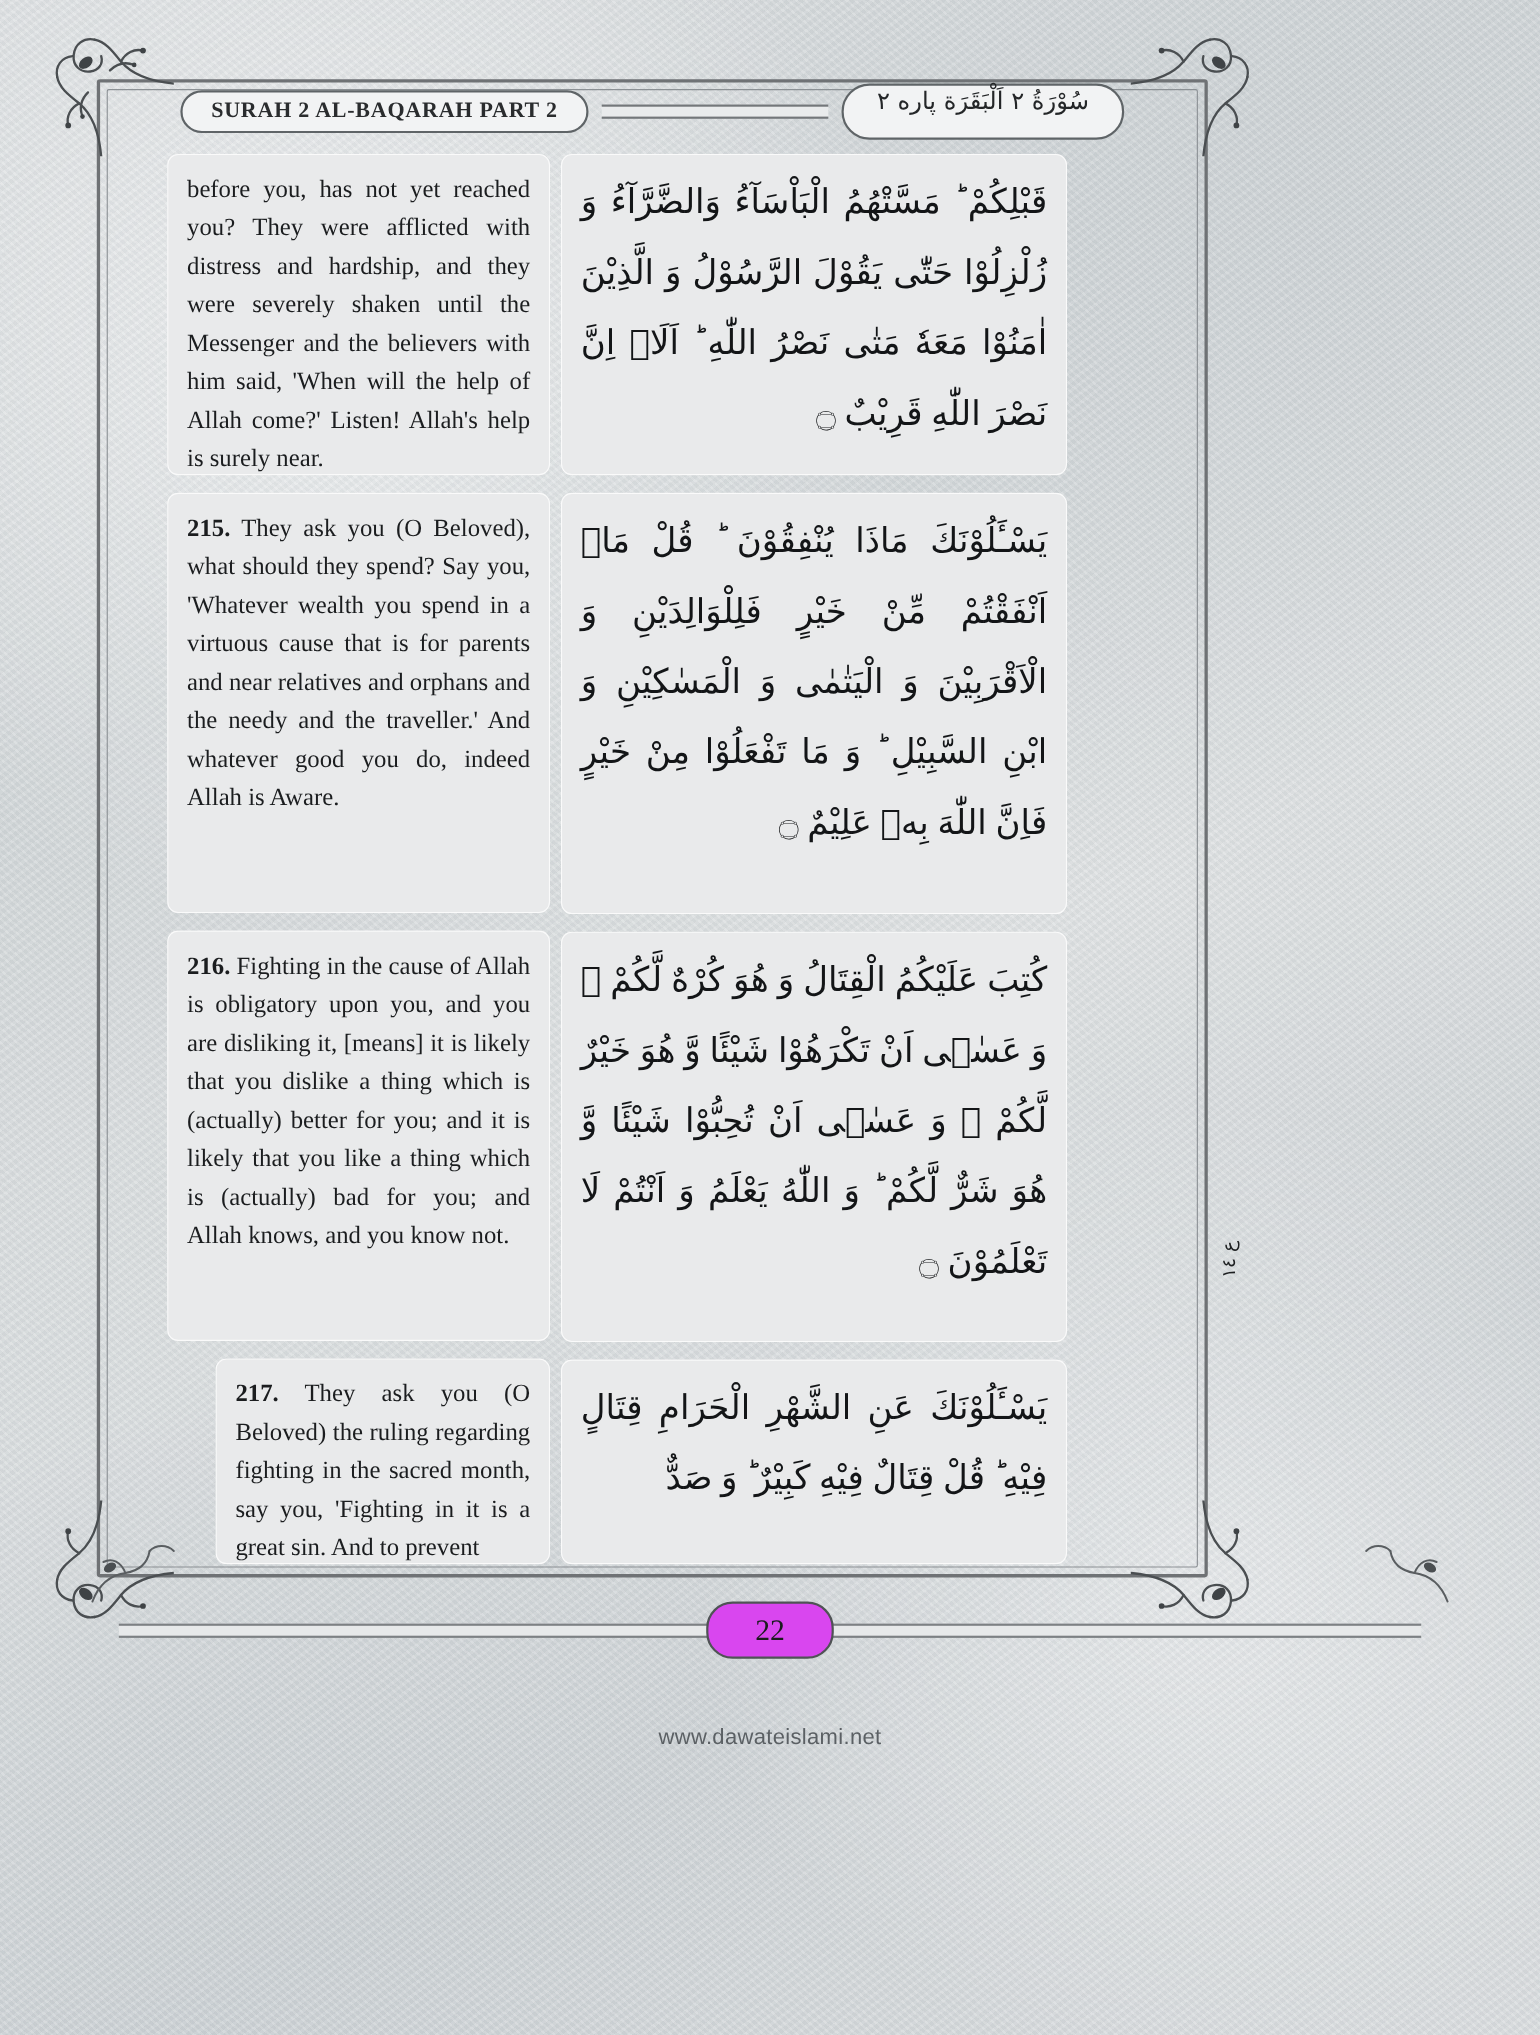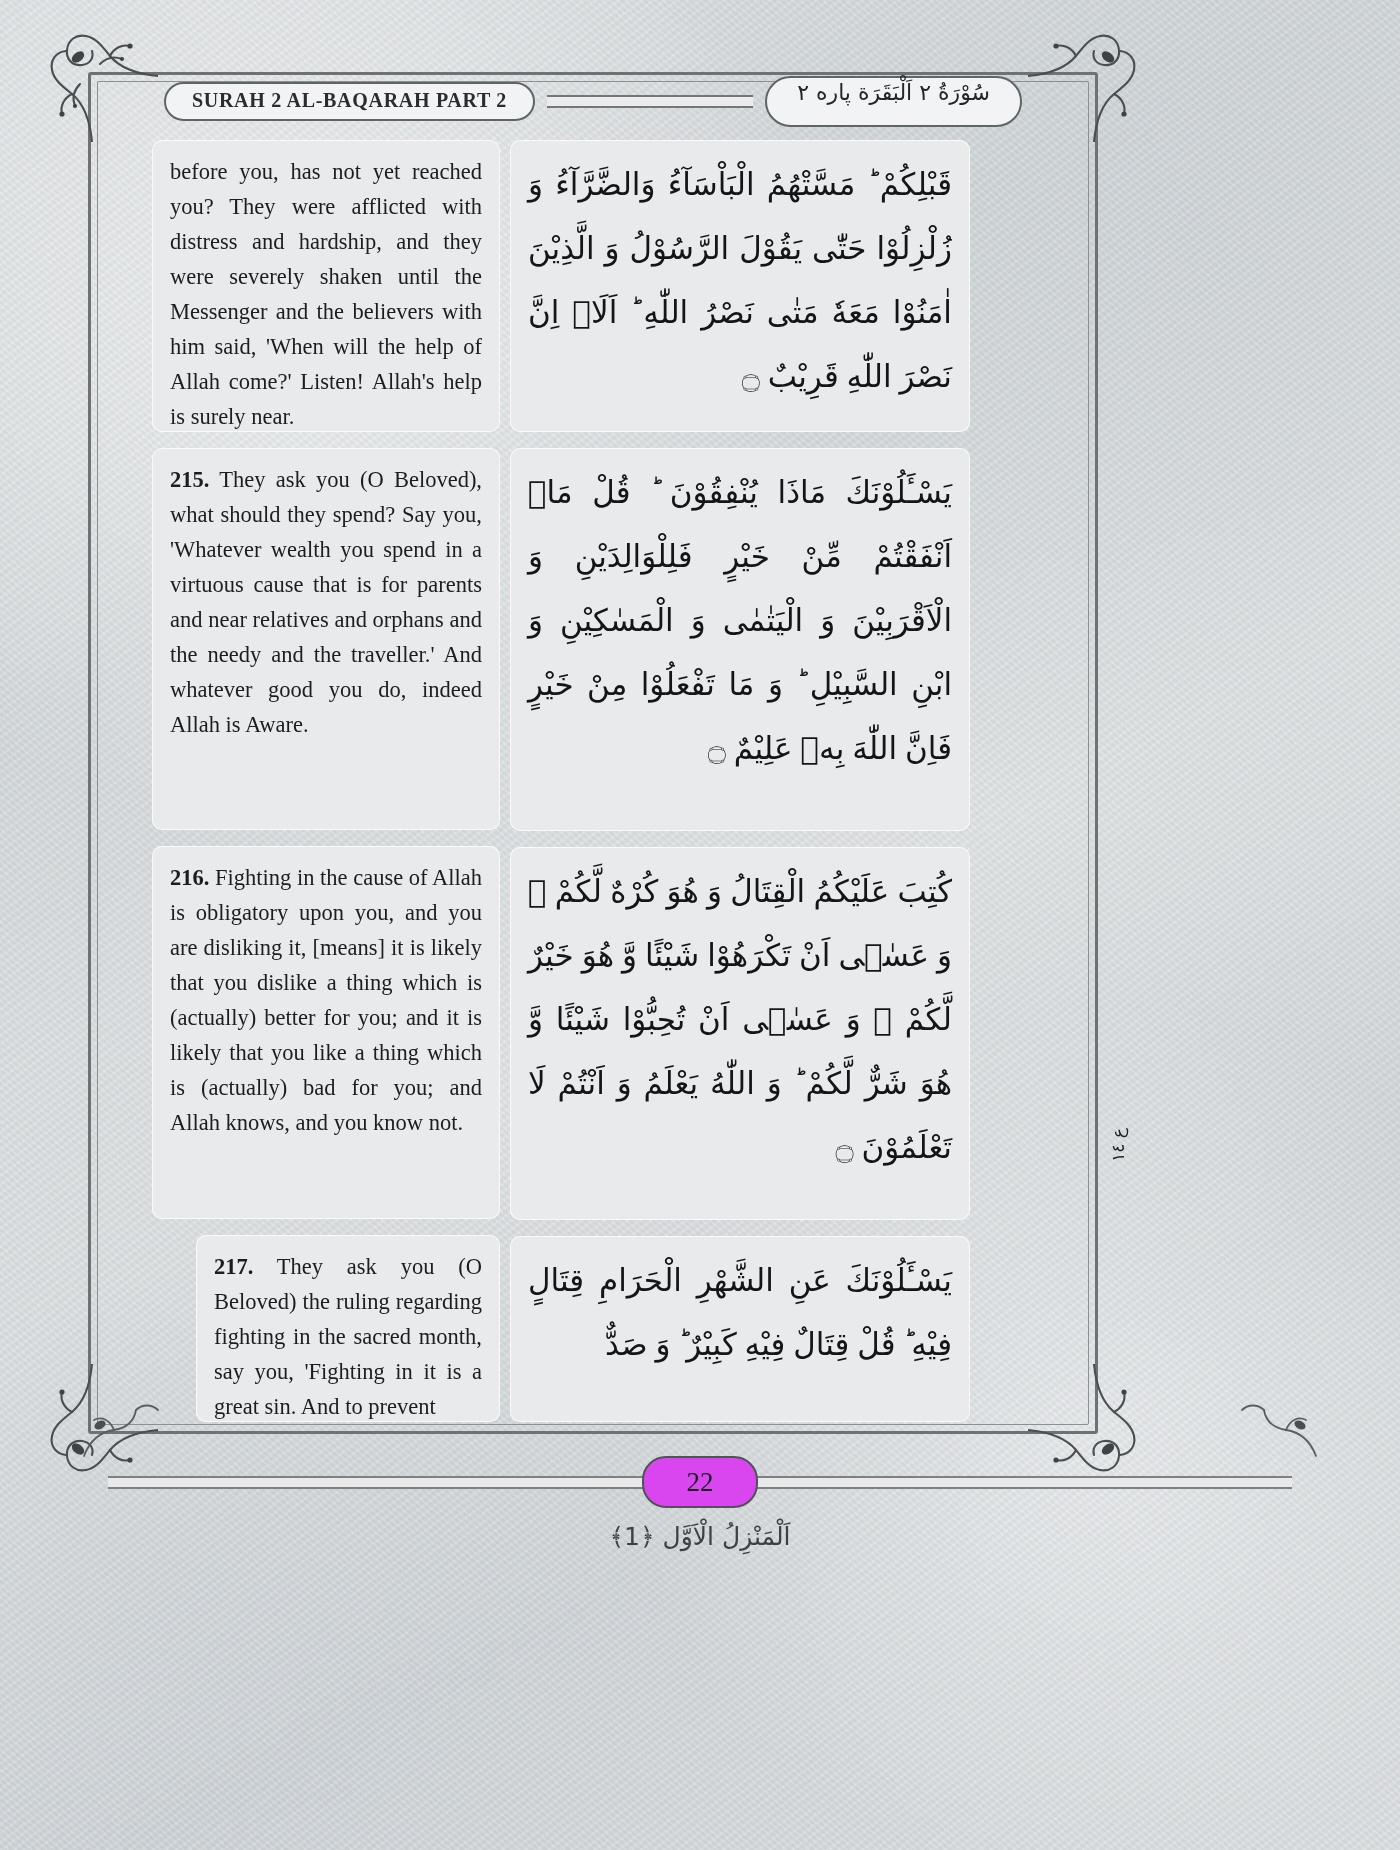--- a/index.html
+++ b/index.html
@@ -398,14 +398,14 @@
       <path d="M38 32 C34 22, 26 18, 18 22"></path>
       <path d="M60 12 C66 6, 76 6, 82 12"></path>
     </g>
     <ellipse cx="24" cy="27" rx="6" ry="4" fill="#4a4e51" transform="rotate(-30 24 27)"></ellipse>
   </svg>
 </div>
 
 <div class="footer">
   <div class="footer-rules"></div>
   <div class="page-pill">22</div>
-  <div class="footer-ar">اَلْمَنْزِلُ الْاَوَّل ﴿1﴾</div>
+  <div class="footer-url">www.dawateislami.net</div>
 </div>
 
 </body></html>

